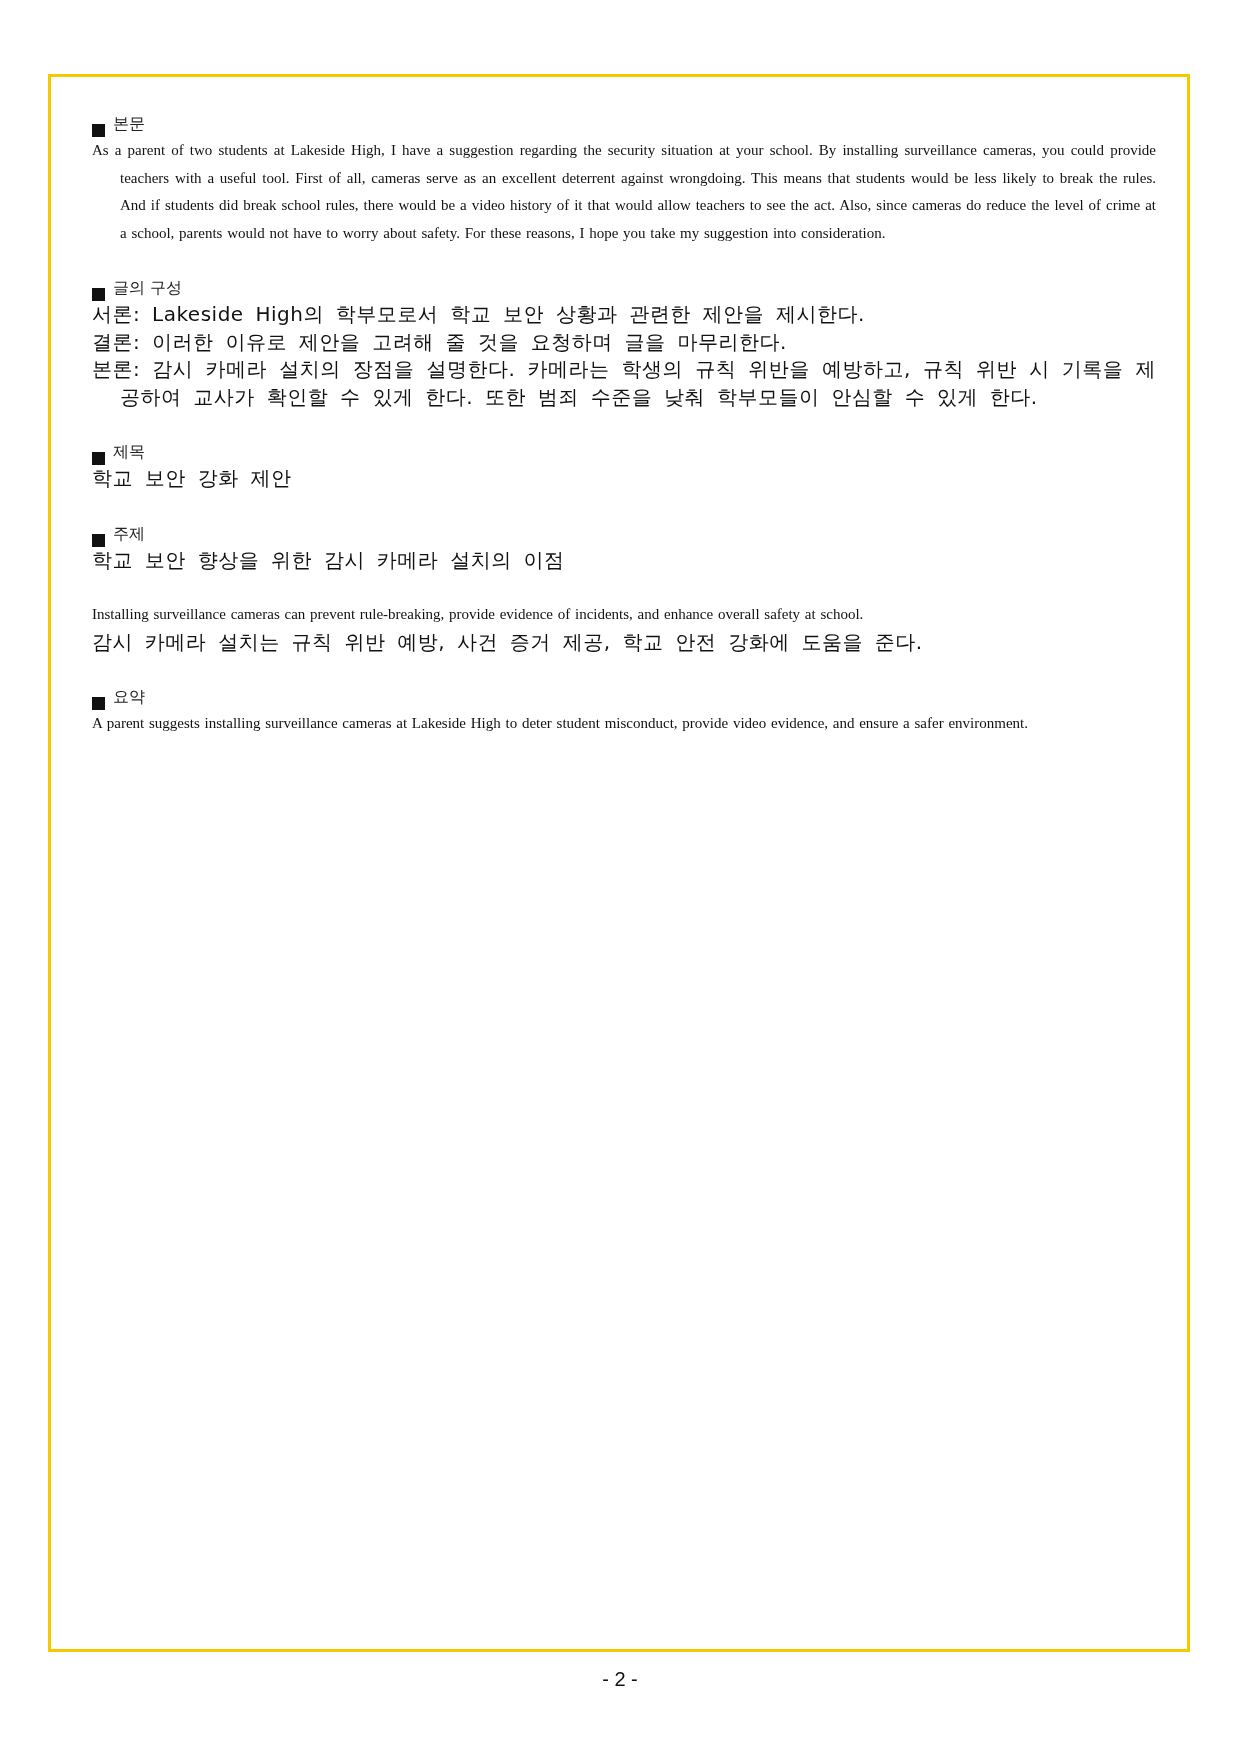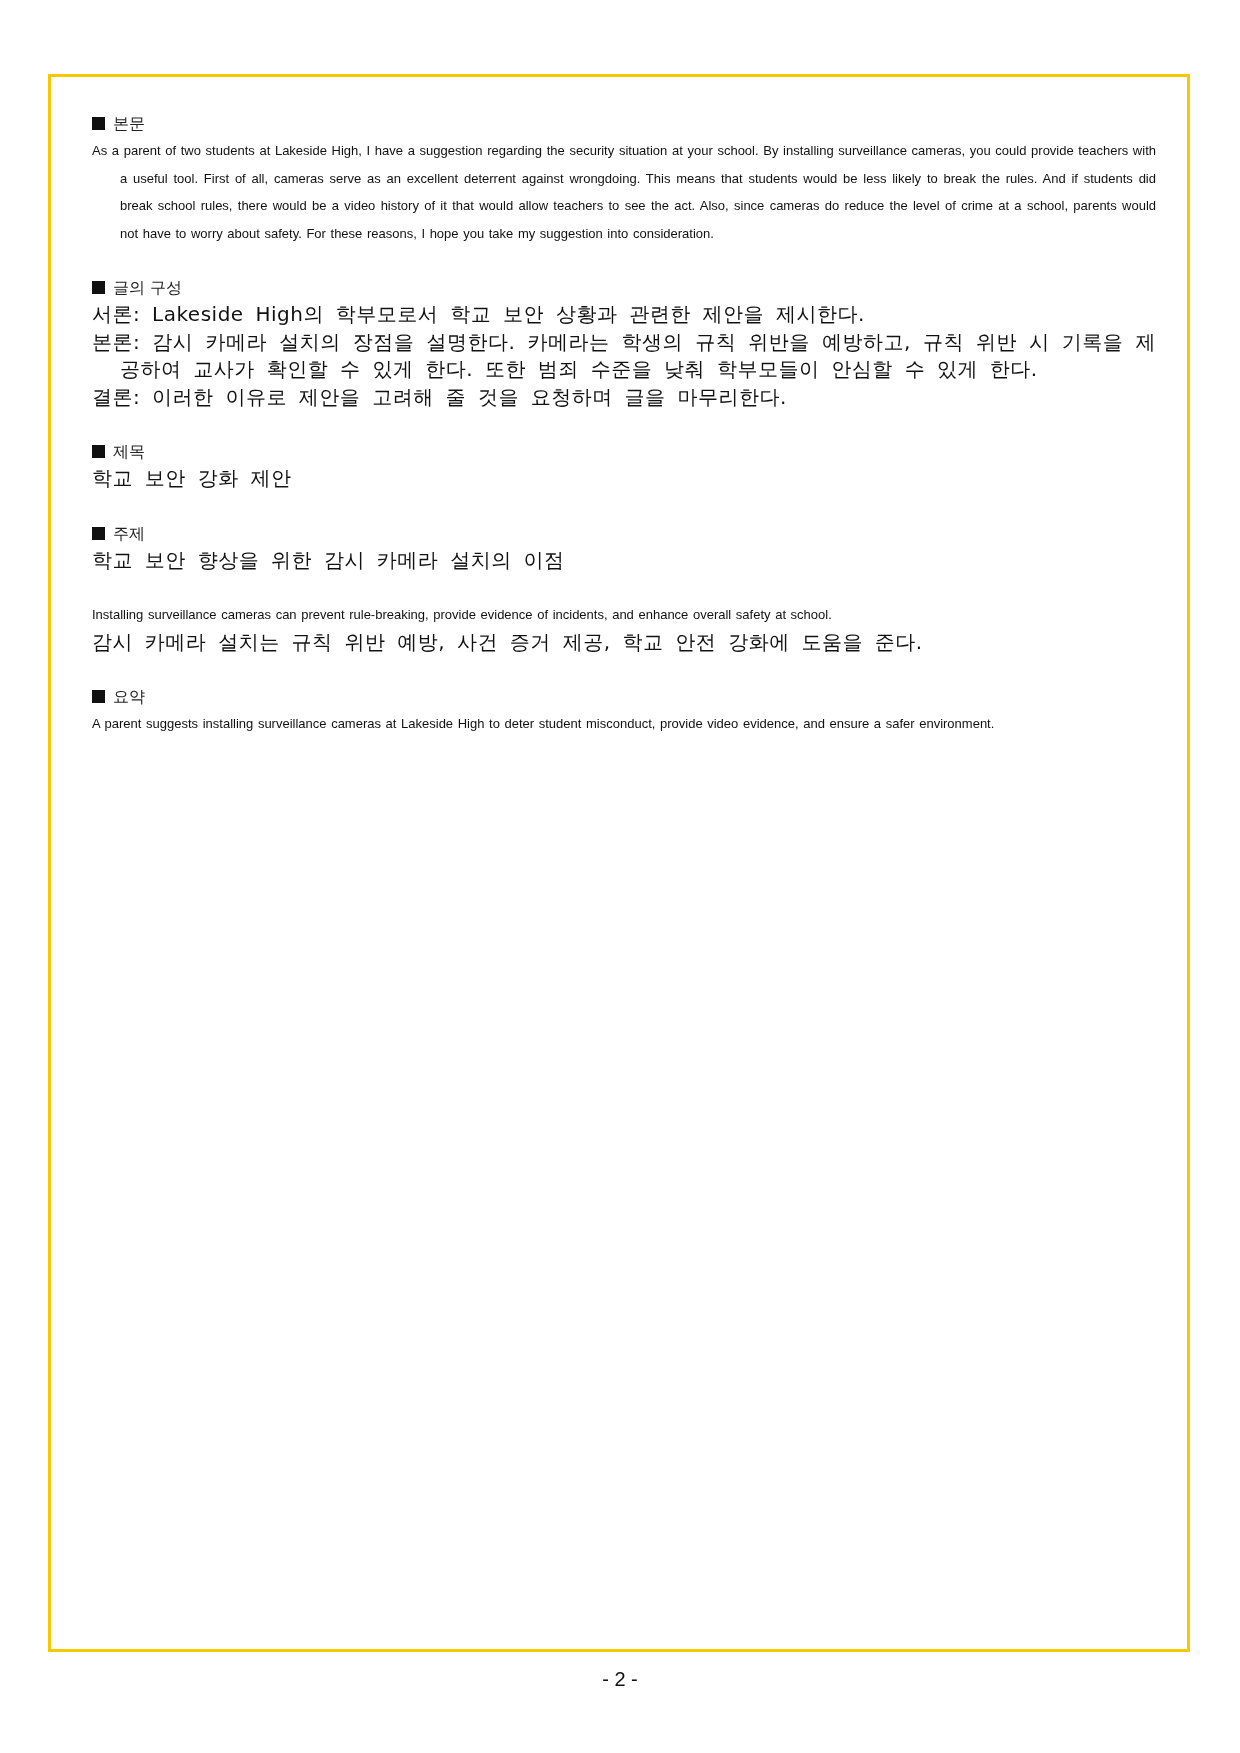--- a/index.html
+++ b/index.html
@@ -3,25 +3,25 @@
 <meta charset="utf-8">
 <style>
   html, body { margin: 0; padding: 0; background: #ffffff; }
   body { width: 1240px; height: 1753px; position: relative; overflow: hidden;
          font-family: "DejaVu Sans", "Liberation Sans", sans-serif; color: #111; }
   .frame { position: absolute; left: 48px; top: 74px; width: 1136px; height: 1572px;
            border: 3px solid #f5c800; box-sizing: content-box; }
   .content { position: absolute; left: 92px; top: 110px; width: 1064px;
              font-size: 18px; line-height: 27.5px; }
   .section { margin-bottom: 27px; }
-  .heading { display: flex; align-items: center; font-size: 16px; line-height: 27px; color: #222; }
+  .heading { display: flex; align-items: flex-end; font-size: 16px; line-height: 27px; color: #222; }
   .square { display: inline-block; width: 13px; height: 13px; background: #111; margin-right: 8px; }
   .para { text-align: justify; padding-left: 28px; text-indent: -28px; margin: 0; }
   .kor { font-size: 20px; letter-spacing: 0.5px; word-spacing: 5px; }
-  .eng { font-family: Liberation Sans, sans-serif; font-size: 13px; word-spacing: 1px; }
+  .eng { font-family: Liberation Serif, serif; font-size: 15px; word-spacing: 1px; }
   .page-number { position: absolute; top: 1668px; left: 0; width: 1240px; text-align: center;
                  font-family: "Liberation Sans", sans-serif; font-size: 20px; color: #111; }
 </style>
 </head>
 <body>
 
 <div class="frame"></div>
 
 <div class="content">
 
@@ -32,22 +32,22 @@
     </div>
     <p class="para eng">As a parent of two students at Lakeside High, I have a suggestion regarding the security situation at your school. By installing surveillance cameras, you could provide teachers with a useful tool. First of all, cameras serve as an excellent deterrent against wrongdoing. This means that students would be less likely to break the rules. And if students did break school rules, there would be a video history of it that would allow teachers to see the act. Also, since cameras do reduce the level of crime at a school, parents would not have to worry about safety. For these reasons, I hope you take my suggestion into consideration.</p>
   </div>
 
   <div class="section">
     <div class="heading">
       <span class="square"></span>
       <span>글의 구성</span>
     </div>
     <p class="para kor">서론: Lakeside High의 학부모로서 학교 보안 상황과 관련한 제안을 제시한다.</p>
+    <p class="para kor">결론: 이러한 이유로 제안을 고려해 줄 것을 요청하며 글을 마무리한다.</p>
     <p class="para kor">본론: 감시 카메라 설치의 장점을 설명한다. 카메라는 학생의 규칙 위반을 예방하고, 규칙 위반 시 기록을 제공하여 교사가 확인할 수 있게 한다. 또한 범죄 수준을 낮춰 학부모들이 안심할 수 있게 한다.</p>
-    <p class="para kor">결론: 이러한 이유로 제안을 고려해 줄 것을 요청하며 글을 마무리한다.</p>
   </div>
 
   <div class="section">
     <div class="heading">
       <span class="square"></span>
       <span>제목</span>
     </div>
     <p class="para kor">학교 보안 강화 제안</p>
   </div>
 

